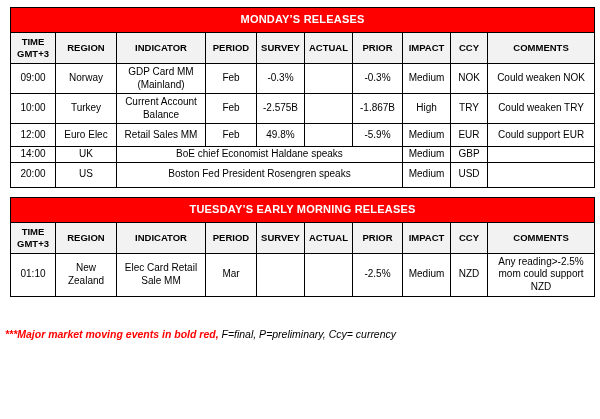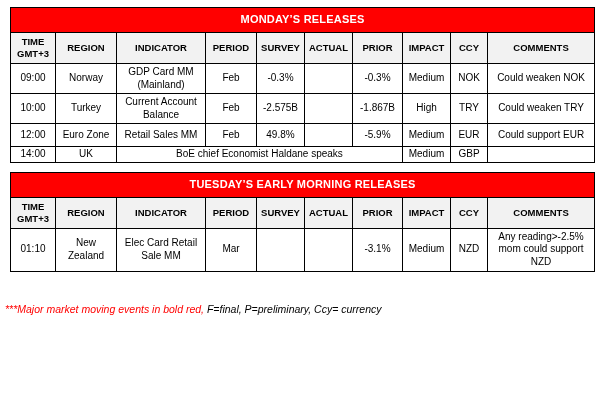--- a/index.html
+++ b/index.html
@@ -32,21 +32,21 @@
     font-weight:bold;font-size:11px;height:22px;
     letter-spacing:.2px;
   }
   .calendar th{
     background:var(--header-bg);font-weight:bold;
     white-space:pre-line;height:28px;font-size:9.5px;
   }
   .footnote{
     margin:31px 0 0 5px;font-size:10.5px;font-style:italic;
   }
-  .footnote .hl{color:var(--note-red);font-weight:normal;}
+  .footnote .hl{color:var(--note-red);font-weight:bold;}
 </style>
 </head>
 <body>
 
 <table class="calendar">
   <colgroup>
     <col style="width:45px">
       <col style="width:61px">
       <col style="width:89px">
     <col style="width:51px">
@@ -93,36 +93,44 @@
     <td>Feb</td>
     <td>-2.575B</td>
     <td></td>
     <td>-1.867B</td>
     <td>High</td>
     <td>TRY</td>
     <td>Could weaken TRY</td>
   </tr>
   <tr style="height:23px">
     <td>12:00</td>
-    <td>Euro Zone</td>
+    <td>Euro Elec</td>
     <td>Retail Sales MM</td>
     <td>Feb</td>
     <td>49.8%</td>
     <td></td>
     <td>-5.9%</td>
     <td>Medium</td>
     <td>EUR</td>
     <td>Could support EUR</td>
   </tr>
   <tr style="height:14px">
     <td>14:00</td>
     <td>UK</td>
     <td colspan="5">BoE chief Economist Haldane speaks</td>
     <td>Medium</td>
     <td>GBP</td>
+    <td></td>
+  </tr>
+  <tr style="height:25px">
+    <td>20:00</td>
+    <td>US</td>
+    <td colspan="5">Boston Fed President Rosengren speaks</td>
+    <td>Medium</td>
+    <td>USD</td>
     <td></td>
   </tr>
 </tbody>
   </table>
 
 <table class="calendar">
   <colgroup>
     <col style="width:45px">
       <col style="width:61px">
       <col style="width:89px">
@@ -151,21 +159,21 @@
     <th>CCY</th>
     <th>COMMENTS</th>
   </tr>
   <tr style="height:43px">
     <td>01:10</td>
     <td>New Zealand</td>
     <td>Elec Card Retail Sale MM</td>
     <td>Mar</td>
     <td></td>
     <td></td>
-    <td>-3.1%</td>
+    <td>-2.5%</td>
     <td>Medium</td>
     <td>NZD</td>
     <td>Any reading&gt;-2.5% mom could support NZD</td>
   </tr>
 </tbody>
   </table>
 
 <div class="footnote">
   <span class="hl">***Major market moving events in bold red,</span><span> F=final, P=preliminary, Ccy= currency</span>
 </div>

